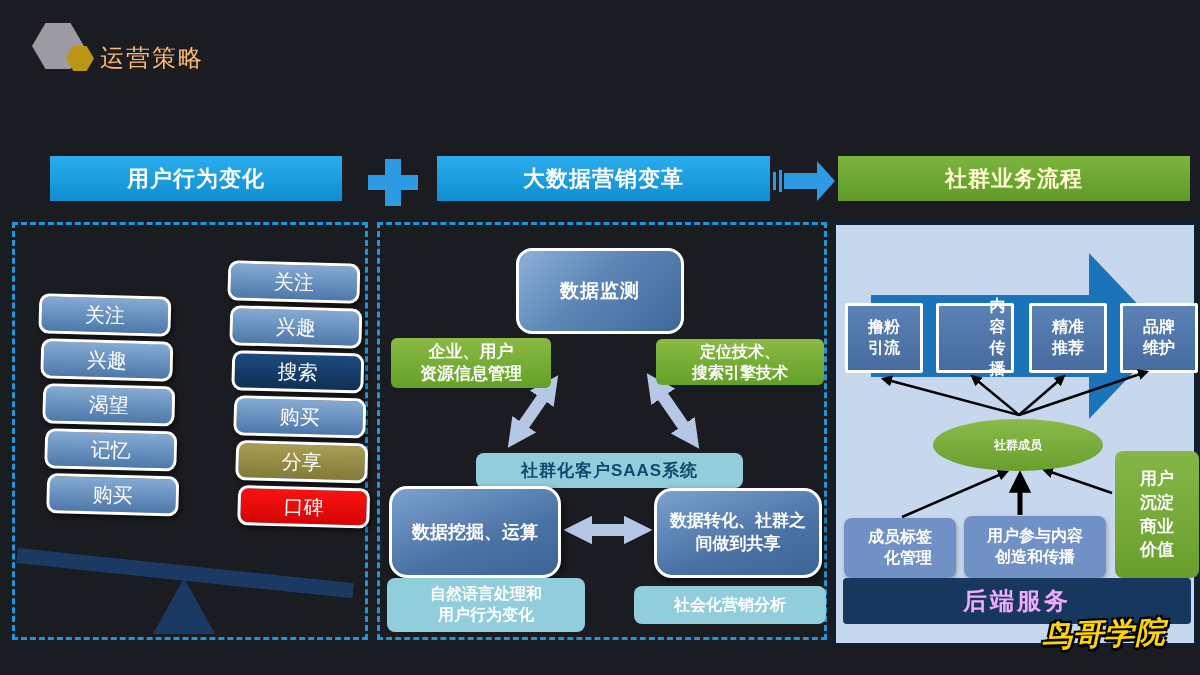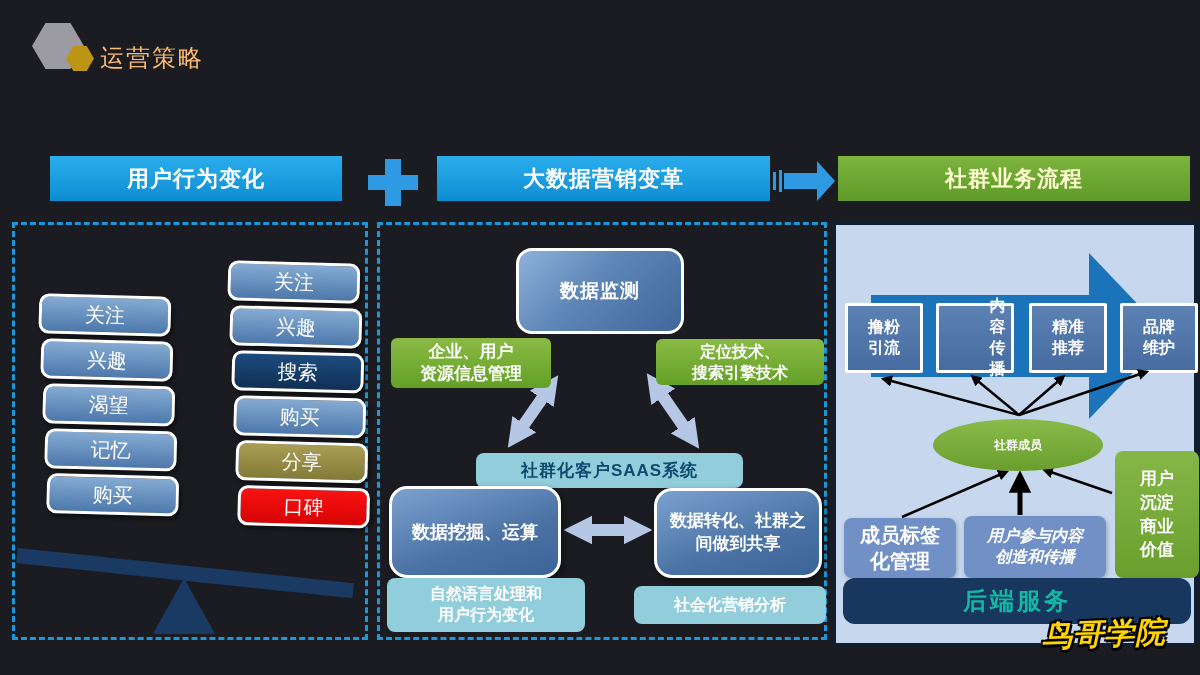--- a/index.html
+++ b/index.html
@@ -70,27 +70,27 @@
   .bigarrow { left:0; top:0; }
   .fbox { top:78px; width:78px; height:70px; border:3px solid #fff; border-radius:2px;
     background:linear-gradient(180deg,#5c82b4,#466ba0); color:#fff; font-size:16px; font-weight:bold;
     line-height:1.3; }
   .f1 { left:9px; } .f2 { left:100px;padding-left:45px; } .f3 { left:193px; } .f4 { left:284px; }
   .blackarrows { left:0; top:0; }
   .ellipse { left:97px; top:194px; width:170px; height:52px; border-radius:50%;
     background:linear-gradient(180deg,#8abb4b,#699e2d); color:#fff; font-size:12px; font-weight:bold; }
   .pbox { background:#7090c6; border-radius:8px; color:#fff; font-weight:bold; line-height:1.3;
     box-shadow:1px 2px 4px rgba(0,0,0,.25); }
-  .tag { left:8px;   top:293px; width:112px; height:60px; font-size:20px; }
-  .ugc { left:128px; top:291px; width:142px; height:62px; font-size:16px;font-style:italic; }
+  .tag { left:8px;   top:293px; width:112px; height:60px; font-size:16px;text-align:right; }
+  .ugc { left:128px; top:291px; width:142px; height:62px; font-size:16px; }
   .vbox { left:279px; top:226px; width:84px; height:127px; border-radius:8px;
     background:linear-gradient(180deg,#85b747,#699e2d); color:#fff; font-size:17px; font-weight:bold;
     line-height:1.4; }
-  .backend { left:7px; top:353px; width:348px; height:46px; background:#17375e; border-radius:12px;
-    color:#14b8a6; font-size:24px; font-weight:bold; letter-spacing:3px; }
+  .backend { left:7px; top:353px; width:348px; height:46px; background:#17375e; border-radius:4px;
+    color:#f0abfc; font-size:24px; font-weight:bold; letter-spacing:3px; }
 
   
   .watermark { left:1042px; top:614px; font-size:30px; font-weight:bold; font-style:italic;
     color:#ffd400; letter-spacing:1px; transform:rotate(-2deg); z-index:20;
     text-shadow:-2px -2px 0 #000, 2px -2px 0 #000, -2px 2px 0 #000, 2px 2px 0 #000, 0 3px 0 #000; }
 </style>
 </head>
 <body>
 
 <div class="slide">

